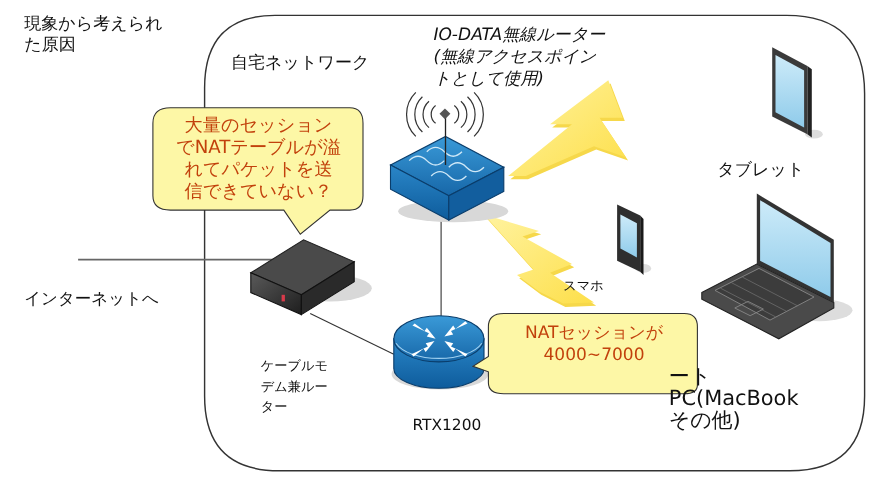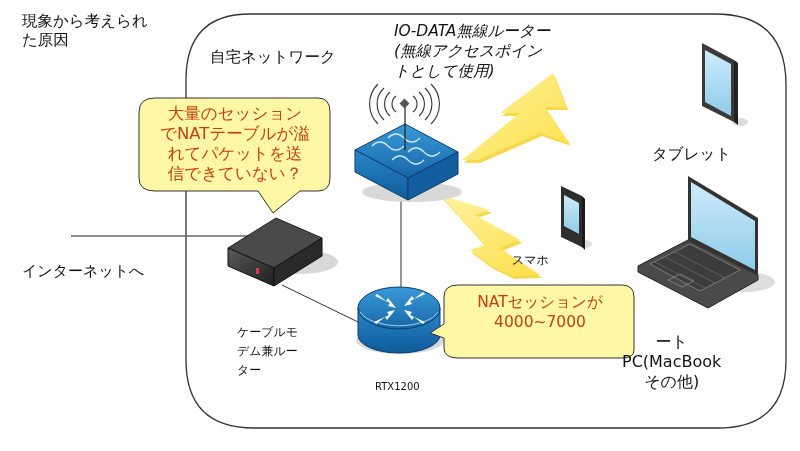--- a/index.html
+++ b/index.html
@@ -120,22 +120,22 @@
 <div class="lbl" style="left:210px; top:48px; font-size:15.5px;text-align:center;">自宅ネットワーク</div>
 <div class="lbl" style="left:22px; top:262px; font-size:15px;">インターネットへ</div>
 <div class="lbl" style="left:394px; top:21px; font-size:15.5px; line-height:20px;font-style:italic;">IO-DATA無線ルーター
 (無線アクセスポイン
 トとして使用)</div>
 <div class="lbl" style="left:652px; top:145px; font-size:15.5px;">タブレット</div>
 <div class="lbl" style="left:512px; top:251px; font-size:12px;">スマホ</div>
 <div class="lbl" style="left:237px; top:290px; font-size:12px; line-height:19px;margin-top:33px;">ケーブルモ
 デム兼ルー
 ター</div>
-<div class="lbl" style="left:375px; top:378px; font-size:10px;">RTX1200</div>
-<div class="lbl" style="left:622px; top:332px; font-size:16px; line-height:20px;text-align:center;">ート
+<div class="lbl" style="left:375px; top:378px; font-size:14px;">RTX1200</div>
+<div class="lbl" style="left:608px; top:332px; font-size:19px; line-height:20px;">ート
 PC(MacBook
 その他)</div>
 
 <div class="bubble-text" style="left:142px; top:104px; width:186px;">大量のセッション
 でNATテーブルが溢
 れてパケットを送
 信できていない？</div>
 <div class="bubble-text" style="left:447px; top:292px; width:186px; font-size:15.5px;">NATセッションが
 4000~7000</div>
 

